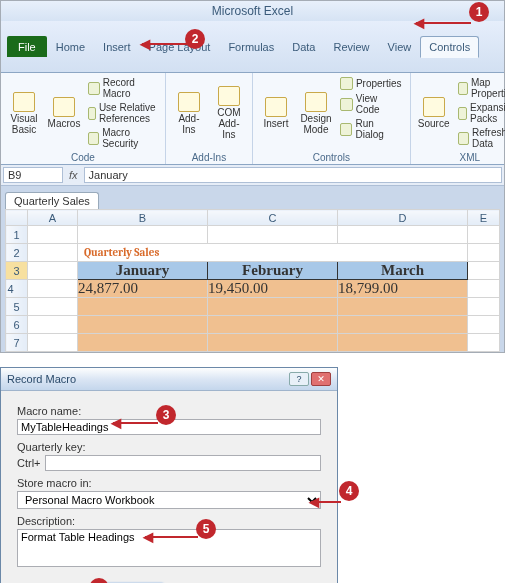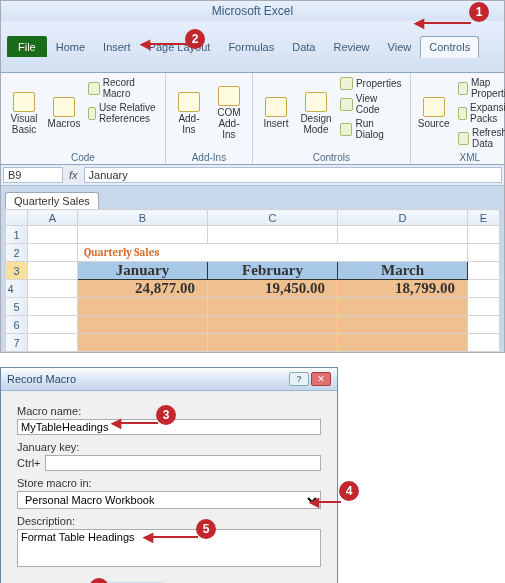--- a/index.html
+++ b/index.html
@@ -32,21 +32,21 @@
   .doc-tab { display: inline-block; background: #fff; border: 1px solid #9ab; border-bottom: none; padding: 2px 8px; font-size: 11px; border-radius: 3px 3px 0 0; }
   
   .sheet { background: #fff; position: relative; }
   .grid { border-collapse: collapse; width: 100%; table-layout: fixed; }
   .grid th, .grid td { border: 1px solid #d4d4d4; font-size: 11px; }
   .grid .colhead th { background: linear-gradient(#f5f8fc,#e3ecf7); color: #3b5b7a; font-weight: normal; height: 16px; }
   .grid .rowhead { background: linear-gradient(90deg,#f5f8fc,#e3ecf7); width: 22px; text-align: center; color: #3b5b7a; }
   .grid td { height: 18px; }
   .title-cell { font-family: Cambria, serif; font-size: 20px; color: #d86a2a; font-weight: bold; padding: 2px 6px; }
   .hdr-row td { background: #a8c8e8; border: 1px solid #333 !important; font-family: "Times New Roman", serif; font-weight: bold; font-size: 15px; text-align: center; }
-  .val-row td { background: #f0c090; font-family: "Times New Roman", serif; font-weight: bold; font-size: 15px; text-align: right; padding-right: 12px; }
+  .val-row td { background: #f0c090; font-family: "Times New Roman", serif; font-weight: normal; font-size: 15px; padding-right: 12px; }
   .rowhead.sel { background: #f7e0a0; }
   
   
   .dialog { border: 1px solid #6b88a8; margin-top: 14px; width: 338px; background: #f0f0f0; font-size: 11px; position: relative; }
   .dlg-title { background: linear-gradient(#fdfefe,#dbe6f4,#c4d6ec); padding: 4px 6px; color: #2a4a6a; border-bottom: 1px solid #a0b4cc; display: flex; justify-content: space-between; align-items: center; }
   .dlg-sys { display: flex; gap: 2px; }
   .sysbtn { width: 20px; height: 14px; border: 1px solid #8aa; background: #e8f0f8; border-radius: 2px; font-size: 9px; text-align: center; line-height: 12px; }
   .sysbtn.close { background: #e07070; color: #fff; border-color: #a04040; }
   .dlg-body { padding: 8px 16px; }
   .dlg-body label { display: block; margin-top: 6px; margin-bottom: 2px; }
@@ -104,20 +104,24 @@
         </div>
         <div class="stack">
           <div class="stack-item">
             <div class="mini-ic"></div>
             <span>Record Macro</span>
           </div>
           <div class="stack-item">
             <div class="mini-ic"></div>
             <span>Use Relative References</span>
           </div>
+          <div class="stack-item">
+            <div class="mini-ic"></div>
+            <span>Macro Security</span>
+          </div>
         </div>
       </div>
       <div class="group-label">Code</div>
     </div>
 
     <div class="group">
       <div class="group-body">
         <div class="vbtn">
           <div class="ic"></div>
           <span>Add-Ins</span>
@@ -278,21 +282,21 @@
     <span>Record Macro</span>
     <div class="dlg-sys">
       <div class="sysbtn">?</div>
       <div class="sysbtn close">✕</div>
     </div>
   </div>
   <div class="dlg-body">
     <label>Macro name:</label>
     <input type="text" value="MyTableHeadings" style="">
     
-    <label>January key:</label>
+    <label>Quarterly key:</label>
     <div class="shortcut-row">
       <span>Ctrl+</span>
       <input type="text" value="" style="">
     </div>
     
     <label>Store macro in:</label>
     <div class="select-wrap">
       <select>
         <option selected="">Personal Macro Workbook</option>
       </select>

